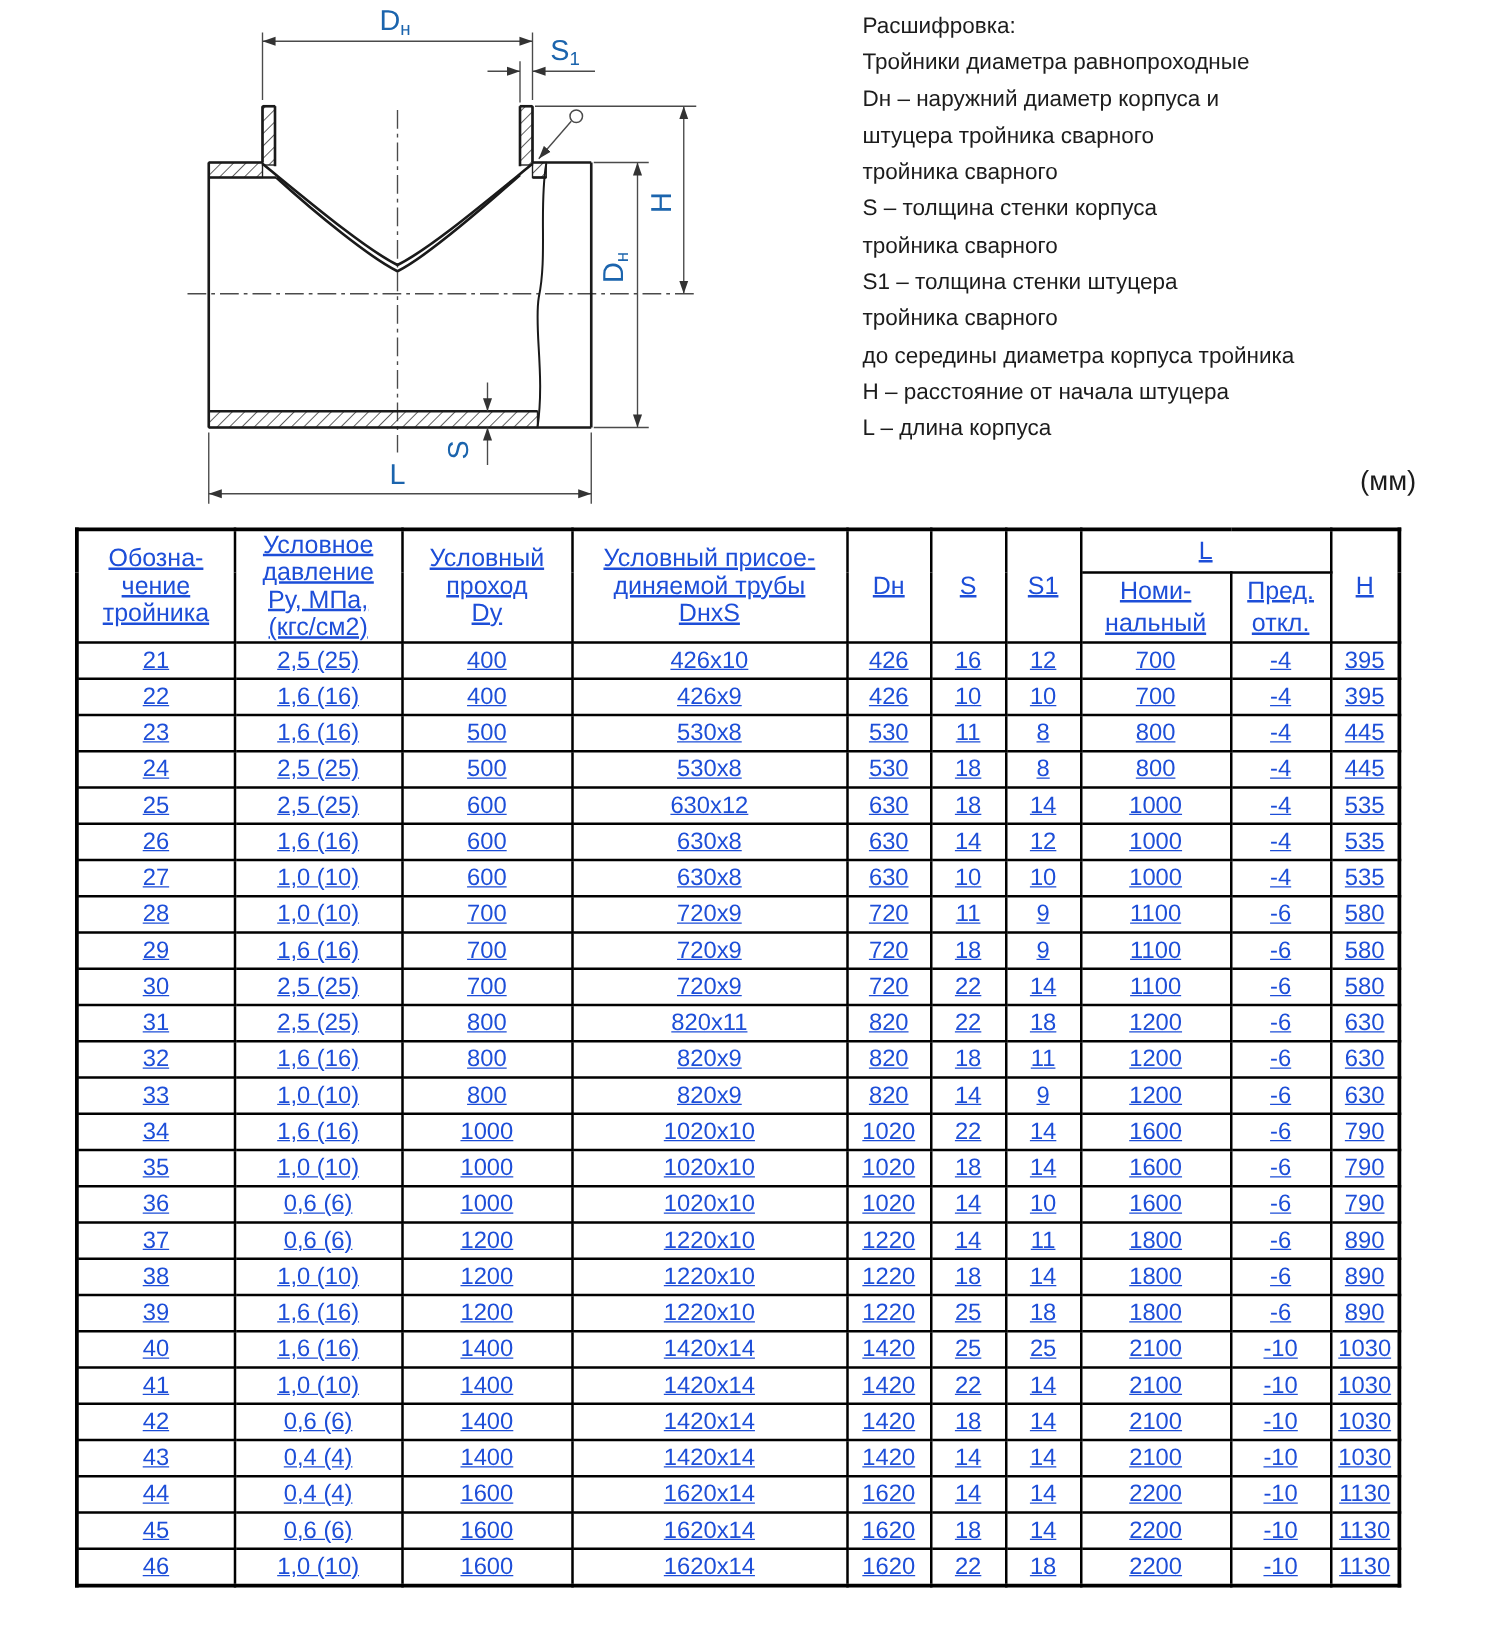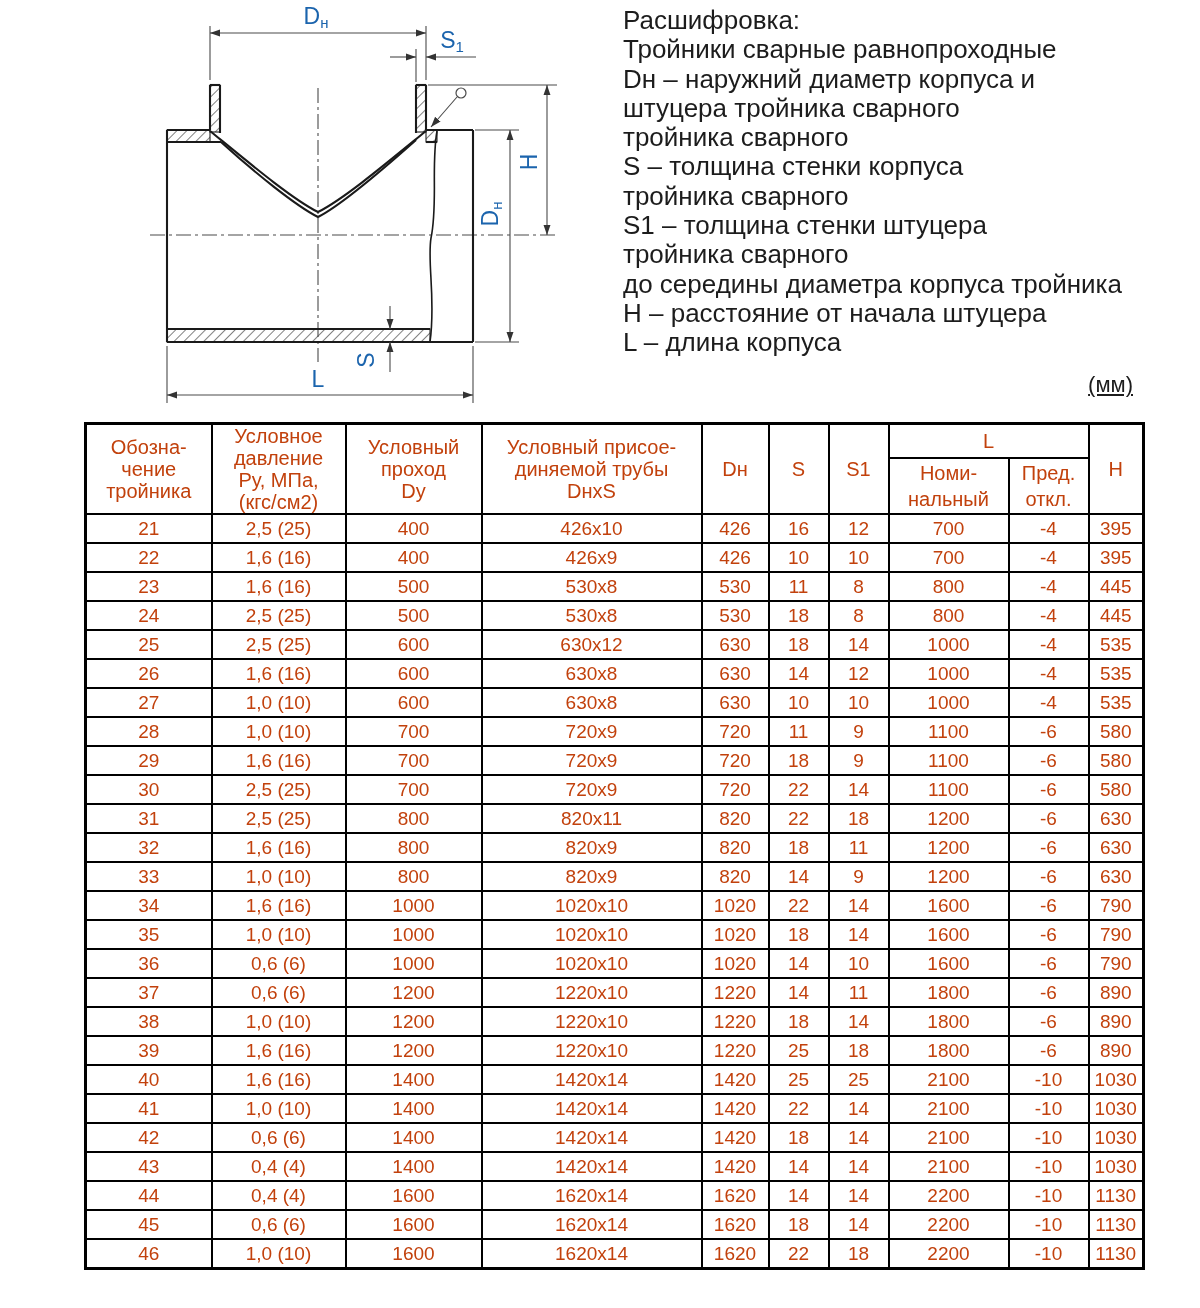--- a/index.html
+++ b/index.html
@@ -3,29 +3,29 @@
 <meta charset="utf-8">
 <style>
   html,body{margin:0;padding:0;background:#fff;}
   .page{position:relative;width:1200px;height:1308px;background:#ffffff;
         font-family:"Liberation Sans","DejaVu Sans",sans-serif;color:#111;overflow:hidden;}
 
   
   .drawing{position:absolute;left:0;top:0;width:640px;height:420px;}
 
   
-  .legend{position:absolute;left:623px;top:6px;width:490px;
-          font-size:26px;line-height:29.3px;color:#1c1c1c;white-space:nowrap;}
+  .legend{position:absolute;left:690px;top:6px;width:490px;
+          font-size:18px;line-height:29.3px;color:#1c1c1c;white-space:nowrap;}
   .units{position:absolute;left:1020px;top:372px;width:113px;text-align:right;
-         font-size:22px;color:#1c1c1c;text-decoration:underline;}
+         font-size:22px;color:#1c1c1c;}
 
   
-  table.dims{position:absolute;left:84px;top:422px;width:1058px;
+  table.dims{position:absolute;left:60px;top:422px;width:1058px;
              border-collapse:collapse;table-layout:fixed;
-             border:3px solid #000;font-size:19px;color:#c2410c;}
+             border:3px solid #000;font-size:19px;color:#1d4ed8;text-decoration:underline;}
   table.dims th,table.dims td{border:2px solid #000;text-align:center;
              vertical-align:middle;padding:0 2px;font-weight:normal;}
   table.dims thead th{white-space:pre-line;line-height:1.32;font-size:20px;}
   table.dims thead tr.group-row th{height:32px;line-height:1.1;}
   table.dims tbody tr{height:29px;}
   table.dims tbody td{line-height:1;}
 </style>
 </head>
 <body>
 
@@ -113,21 +113,21 @@
       <text transform="translate(537,162) rotate(-90)">H</text>
       <text transform="translate(498,214) rotate(-90)"><tspan>D</tspan><tspan font-size="15" dy="4">н</tspan></text>
       <text transform="translate(374,360) rotate(-90)">S</text>
       <text x="318" y="387">L</text>
     </g>
   </svg>
 
   <div class="legend">
     <div>Расшифровка:</div>
     <div>
-        <div>Тройники сварные равнопроходные</div>
+        <div>Тройники диаметра равнопроходные</div>
         <div>Dн – наружний диаметр корпуса и</div>
         <div>штуцера тройника сварного</div>
         <div>тройника сварного</div>
         <div>S – толщина стенки корпуса</div>
         <div>тройника сварного</div>
         <div>S1 – толщина стенки штуцера</div>
         <div>тройника сварного</div>
         <div>до середины диаметра корпуса тройника</div>
         <div>H – расстояние от начала штуцера</div>
         <div>L – длина корпуса</div>

